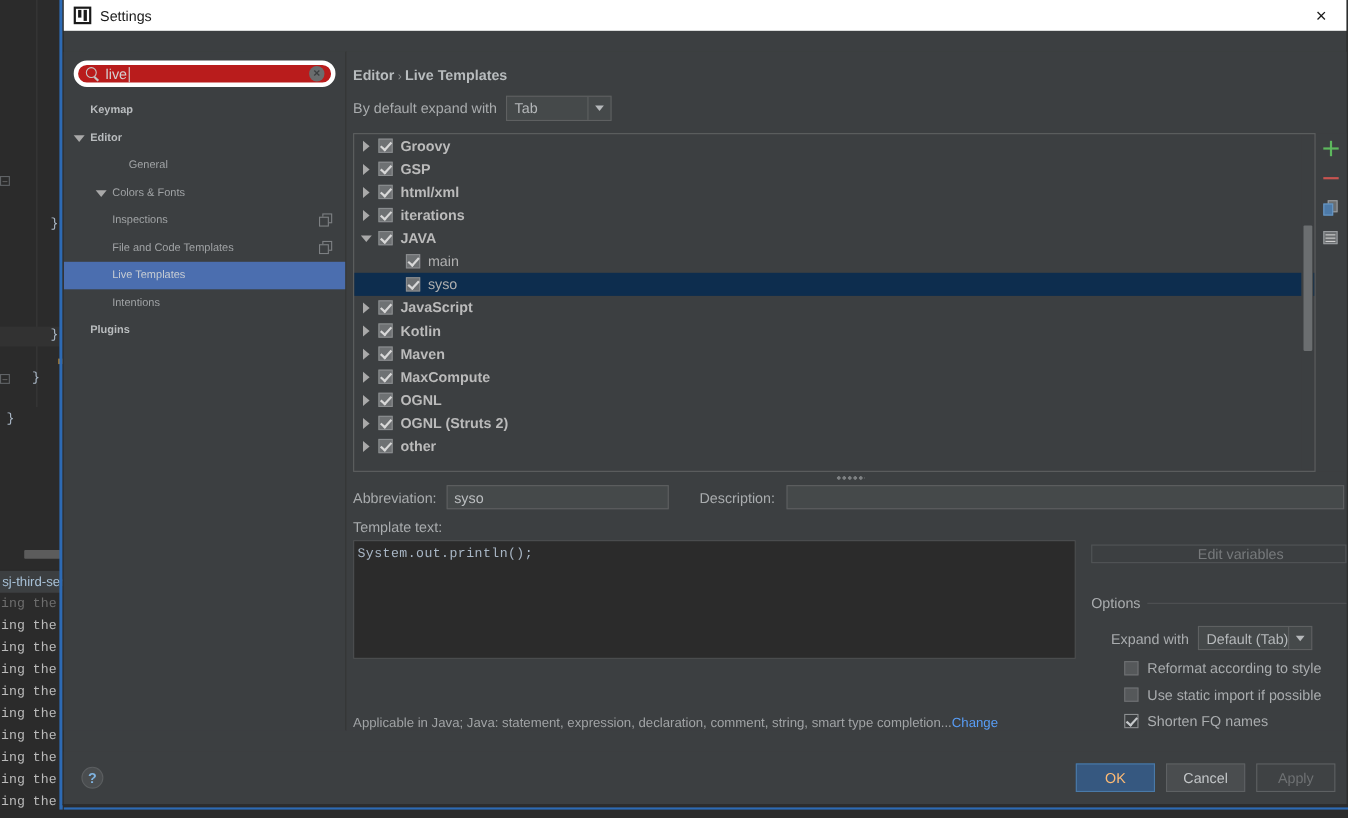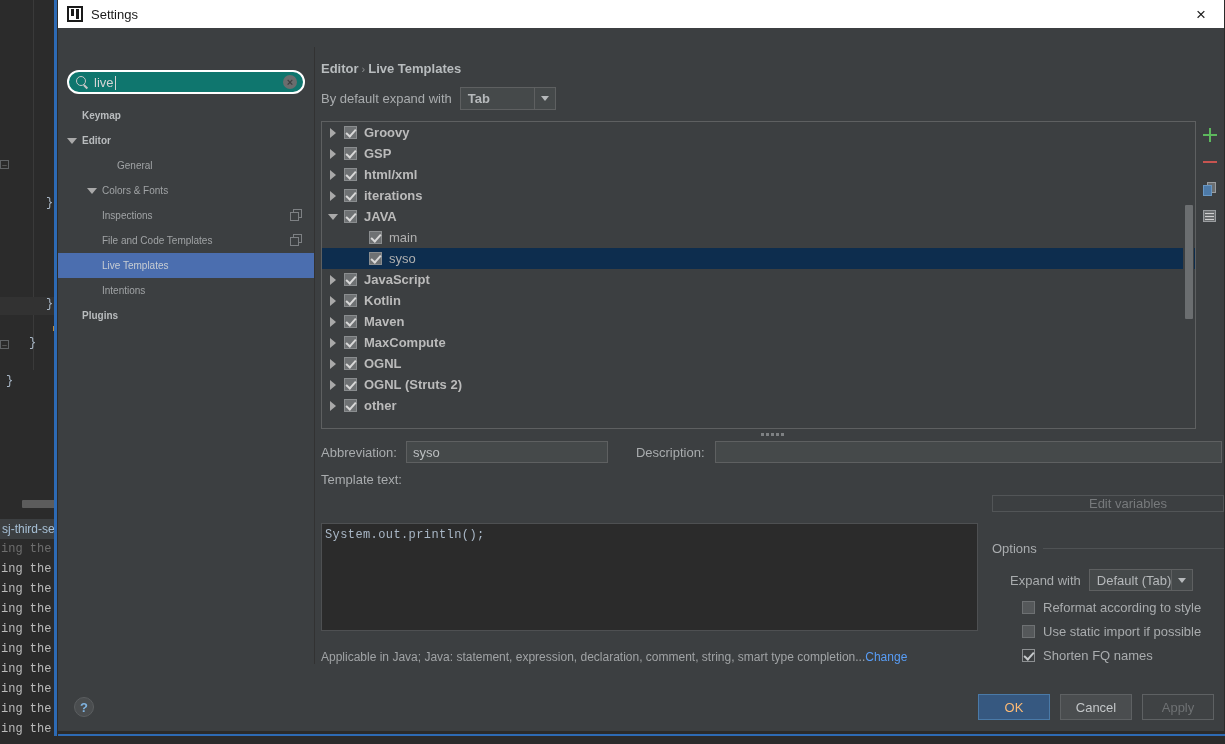--- a/index.html
+++ b/index.html
@@ -128,27 +128,26 @@
   
   .left-pane {
     width: 257px; flex: 0 0 257px;
     background: #3c3f41;
     border-right: 1px solid #323232;
     display: flex; flex-direction: column;
   }
   .search-wrap { padding: 8px 9px 6px 9px; }
   .search-box {
     height: 24px;
-    background: #0f766e;
-    border: 2px solid #ffffff;
+    background: #b91c1c;
+    border: 4px solid #ffffff;
     border-radius: 12px;
     display: flex; align-items: center;
     padding: 0 6px 0 7px;
     position: relative;
-    margin-top: 15px;
   }
   .search-icon {
     width: 13px; height: 13px; flex: 0 0 13px; position: relative; margin-right: 5px;
   }
   .search-icon::before {
     content: ""; position: absolute; left: 0; top: 0;
     width: 8px; height: 8px; border: 1.5px solid #c6c6c6; border-radius: 50%;
   }
   .search-icon::after {
     content: ""; position: absolute; left: 8px; top: 8px;
@@ -347,21 +346,20 @@
   .ttext-label { font-size: 13px; color: #a9acae; padding: 9px 0 4px 0; }
   .editor-and-options { display: flex; flex: 1 1 auto; min-height: 0; gap: 0; }
   .template-editor {
     width: 657px; flex: 0 0 657px;
     background: #2b2b2b; border: 1px solid #4e5052;
     height: 108px;
     padding: 4px 0 0 3px;
     font-family: "Liberation Mono", monospace;
     font-size: 12px; color: #a9b7c6;
     letter-spacing: .4px;
-    margin-top: 32px;
   }
 
   .options-col {
     flex: 1 1 auto; min-width: 0;
     padding-left: 14px;
     display: flex; flex-direction: column;
   }
   .edit-vars-btn {
     height: 25px; margin-top: 4px;
     background: #3c3f41; border: 1px solid #525557;
@@ -549,21 +547,21 @@
     </div>
 
     <div class="right-pane">
 
       <div class="breadcrumb">
         <span>Editor</span><span class="sep">›</span><span>Live Templates</span>
       </div>
 
       <div class="expand-row">
         <span class="expand-label">By default expand with</span>
-        <div class="combo" style="width:96px;font-weight:bold;">
+        <div class="combo" style="width:96px;">
           <span class="cval">Tab</span>
           <span class="carrow"></span>
         </div>
       </div>
 
       <div class="tree-area-wrap">
         <div class="tree-area">
           <div class="tree-scroll-inner">
 
             <div class="trow">

